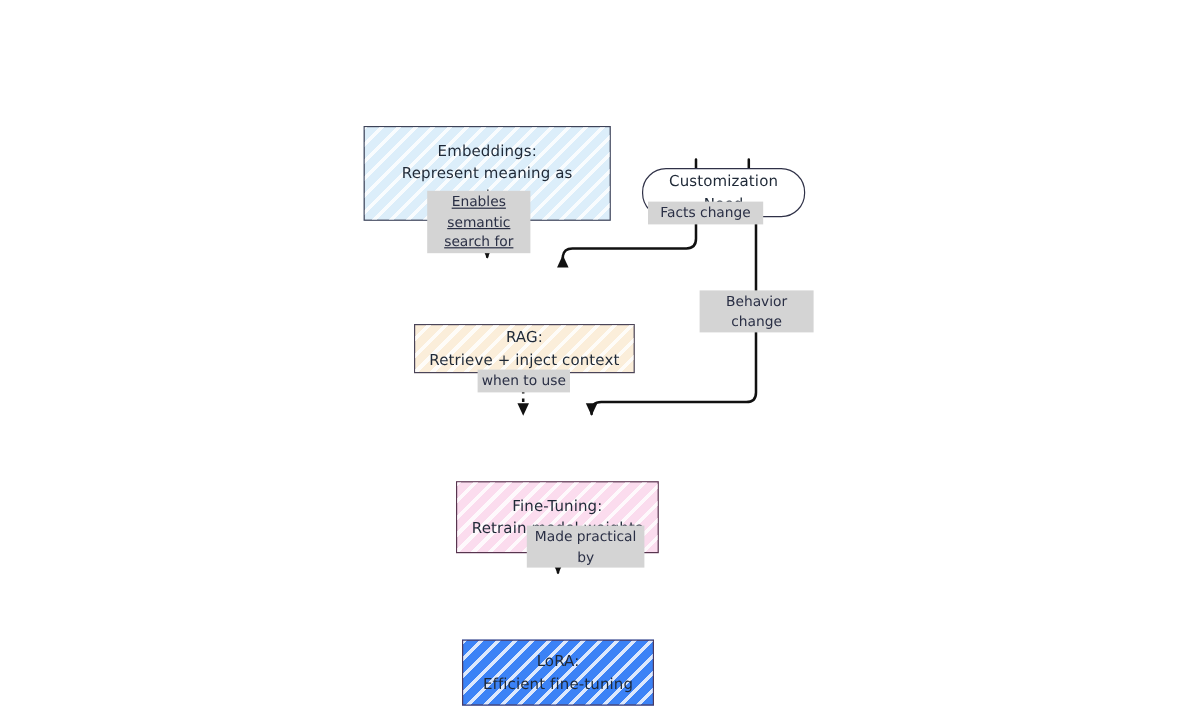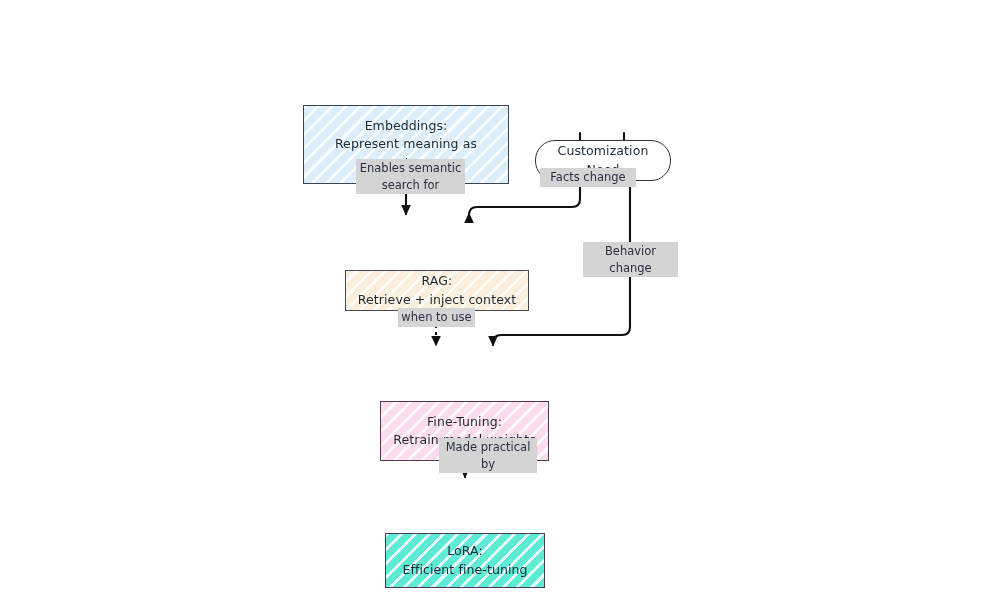--- a/index.html
+++ b/index.html
@@ -73,37 +73,37 @@
     background: #fbeeda;
     border-color: #4a4458;
   }
   #node-finetuning {
     left: 380px; top: 353px; width: 169px; height: 60px;
     background: #fbdcee;
     border-color: #57354f;
   }
   #node-lora {
     left: 385px; top: 485px; width: 160px; height: 55px;
-    background: #5eead4;
+    background: #3b82f6;
     border-color: #4b3a60;
   }
 
   .edge-label {
     position: absolute;
     background: #d4d4d4;
     color: #2a2f45;
     font-size: 11.5px;
     line-height: 1.45;
     text-align: center;
     padding: 1px 3px;
     box-sizing: border-box;
     white-space: pre-line;
     z-index: 5;
   }
-  #lbl-enables { left: 356px; top: 159px; width: 109px; }
+  #lbl-enables { left: 356px; top: 159px; width: 86px; text-decoration: underline; }
   #lbl-facts   { left: 540px; top: 168px; width: 96px; }
   #lbl-behavior{ left: 583px; top: 242px; width: 95px; }
   #lbl-whentouse{ left: 398px; top: 308px; width: 77px; }
   #lbl-made    { left: 416px; top: 438px; width: 98px; margin-left: 23px; }
 </style>
 </head>
 <body>
 
 <svg id="canvas" viewBox="0 0 1000 600">
   <defs>

